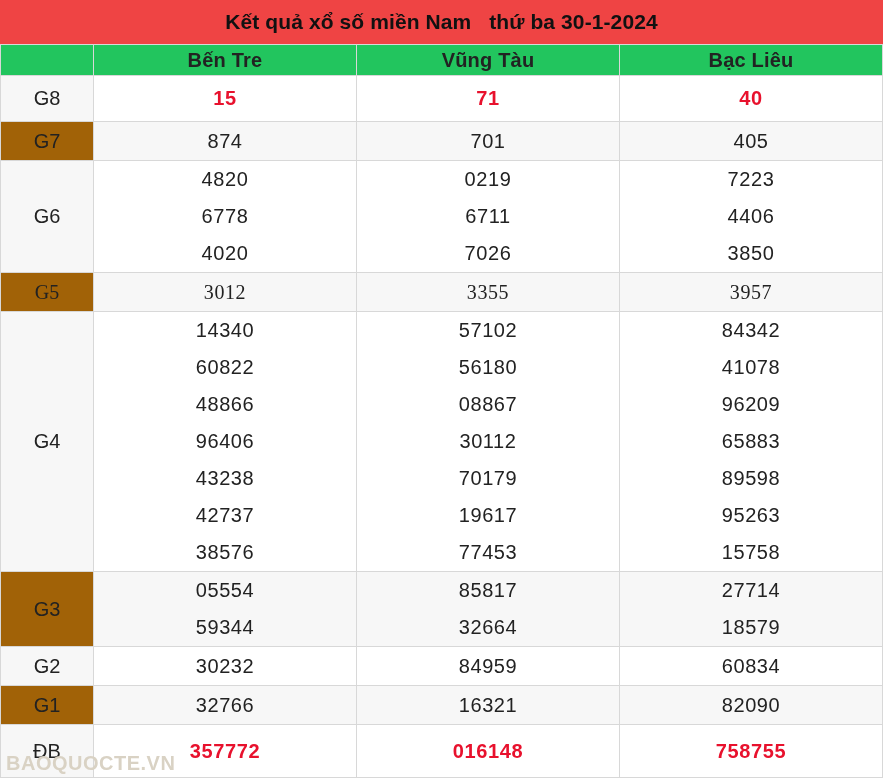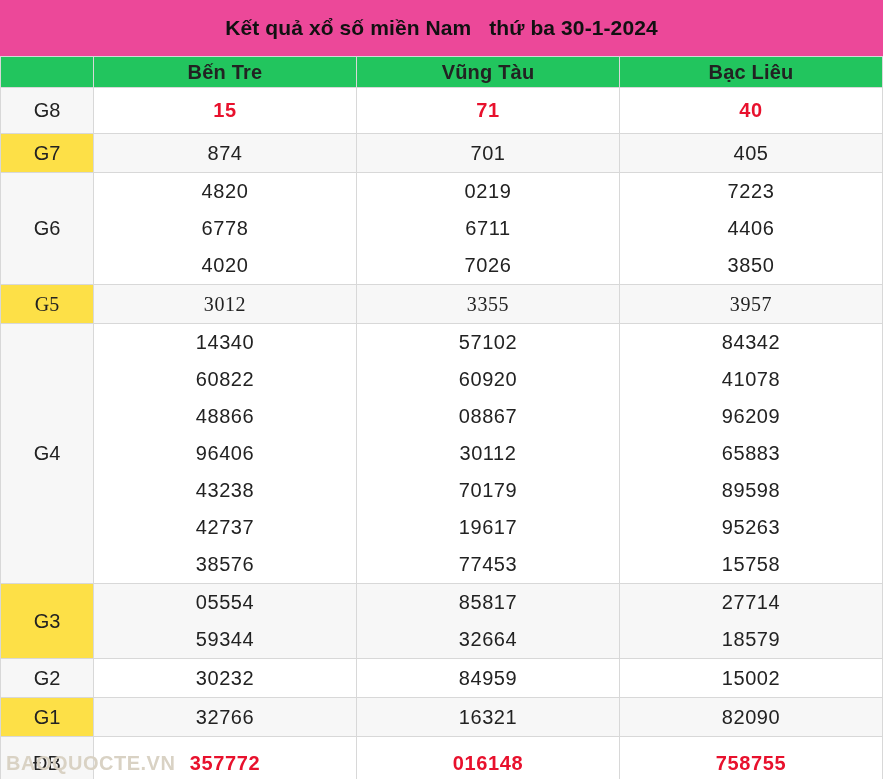--- a/index.html
+++ b/index.html
@@ -13,22 +13,22 @@
     font-family: "Liberation Sans", sans-serif;
     overflow: hidden;
   }
   .page {
     position: relative;
     width: 883px;
     height: 779px;
     box-sizing: border-box;
   }
   .header {
-    height: 56px;
-    background: #ec4899;
+    height: 44px;
+    background: #ef4444;
     display: flex;
     align-items: center;
     justify-content: center;
     box-sizing: border-box;
   }
   .header-text {
     font-size: 21px;
     color: #111111;
     letter-spacing: 0.1px;
   }
@@ -63,21 +63,21 @@
     width: 92px;
   }
   td.prize-label {
     width: 92px;
     font-size: 15px;
     font-weight: normal;
     color: #222222;
     background: #f7f7f7;
   }
   tbody tr.shaded td {
-    background: #fde047;
+    background: #a16207;
   }
   tbody tr td.num {
     background: #ffffff;
   }
   tbody tr.shaded td.num {
     background: #f7f7f7;
   }
   .cellstack {
     display: flex;
     flex-direction: column;
@@ -226,21 +226,21 @@
               <span>48866</span>
               <span>96406</span>
               <span>43238</span>
               <span>42737</span>
               <span>38576</span>
             </div>
           </td>
           <td class="num">
             <div class="cellstack">
               <span>57102</span>
-              <span>60920</span>
+              <span>56180</span>
               <span>08867</span>
               <span>30112</span>
               <span>70179</span>
               <span>19617</span>
               <span>77453</span>
             </div>
           </td>
           <td class="num">
             <div class="cellstack">
               <span>84342</span>
@@ -281,21 +281,21 @@
               <span>30232</span>
             </div>
           </td>
           <td class="num">
             <div class="cellstack">
               <span>84959</span>
             </div>
           </td>
           <td class="num">
             <div class="cellstack">
-              <span>15002</span>
+              <span>60834</span>
             </div>
           </td>
         </tr>
         <tr class="row-g1 shaded">
           <td class="prize-label">G1</td>
           <td class="num">
             <div class="cellstack">
               <span>32766</span>
             </div>
           </td>

